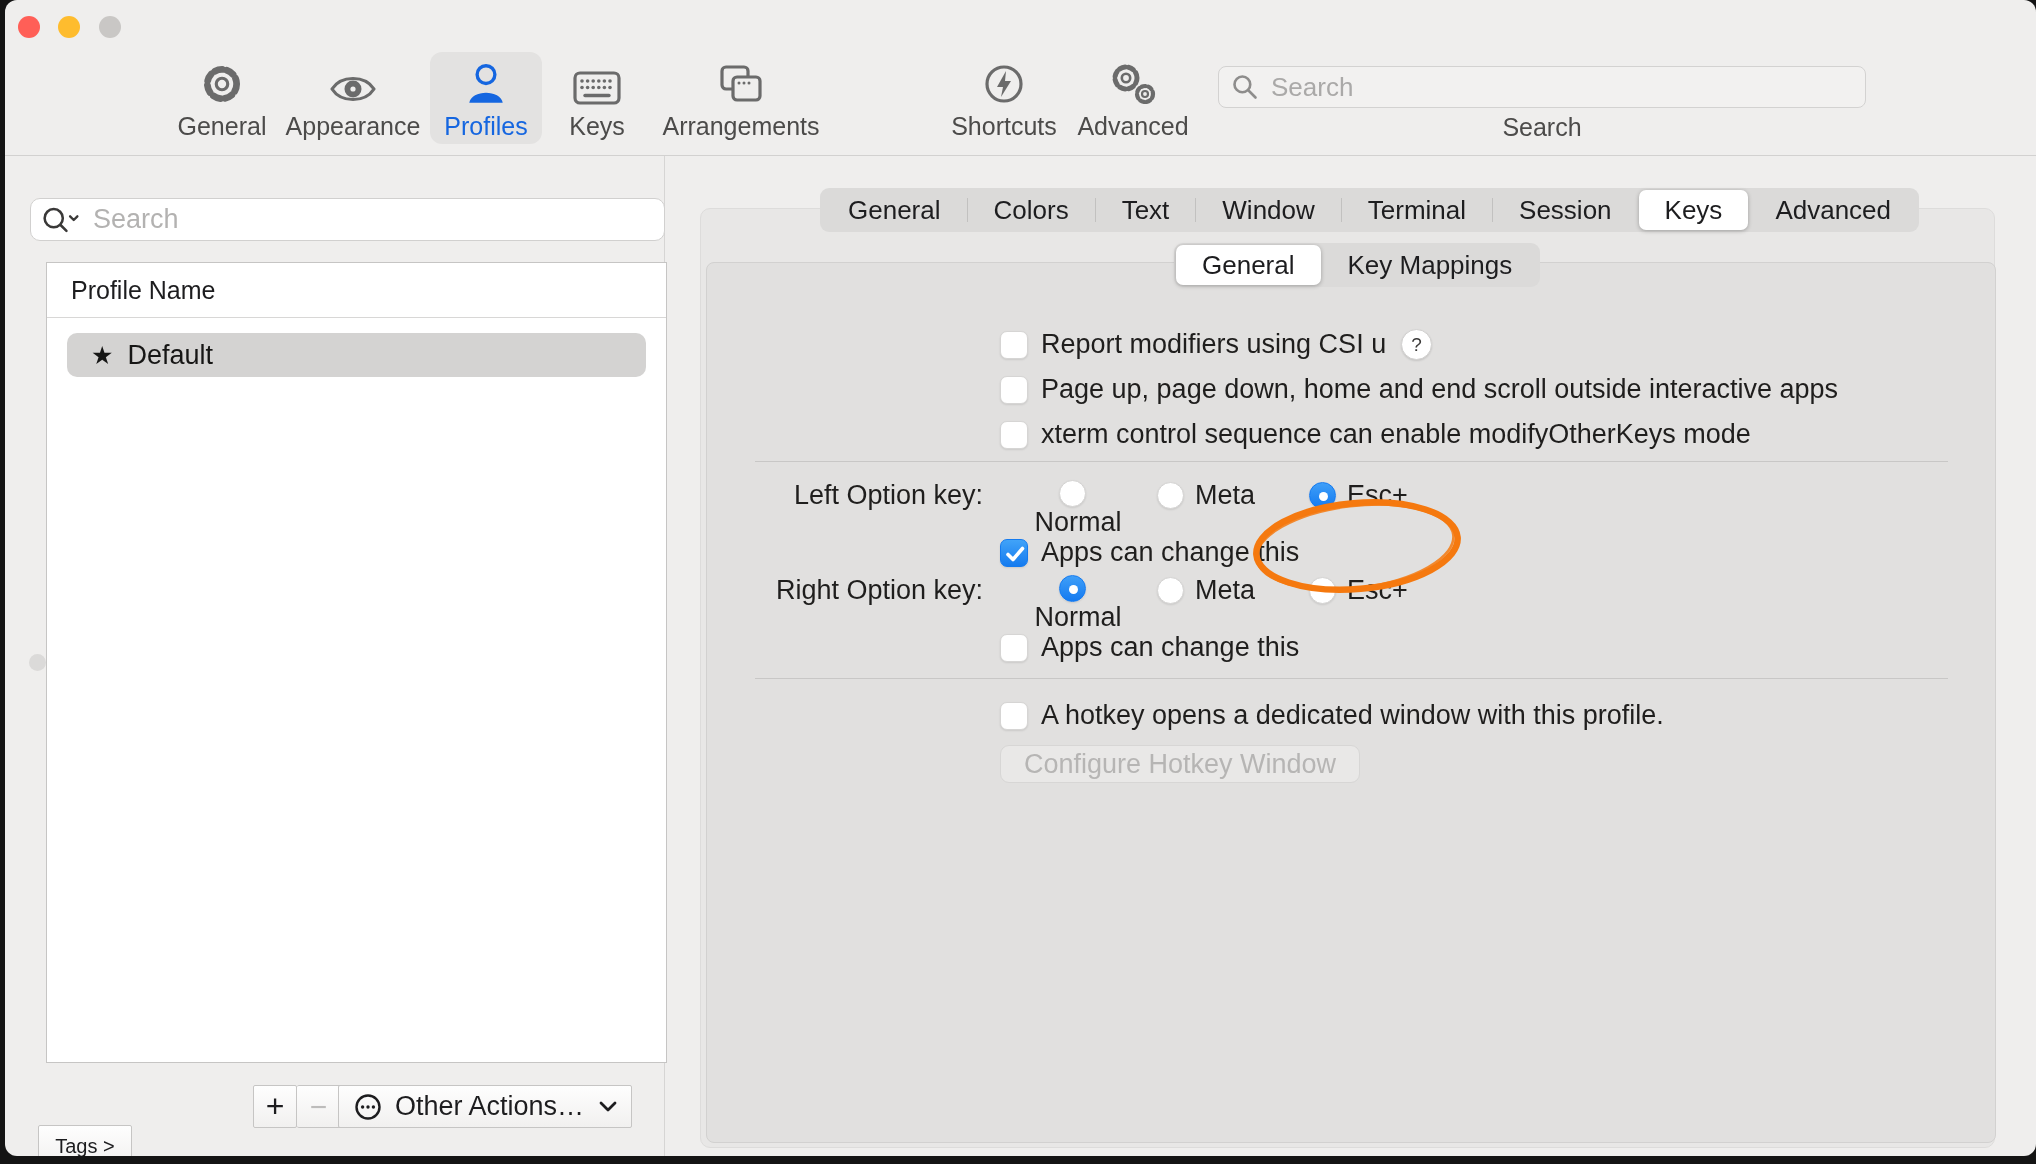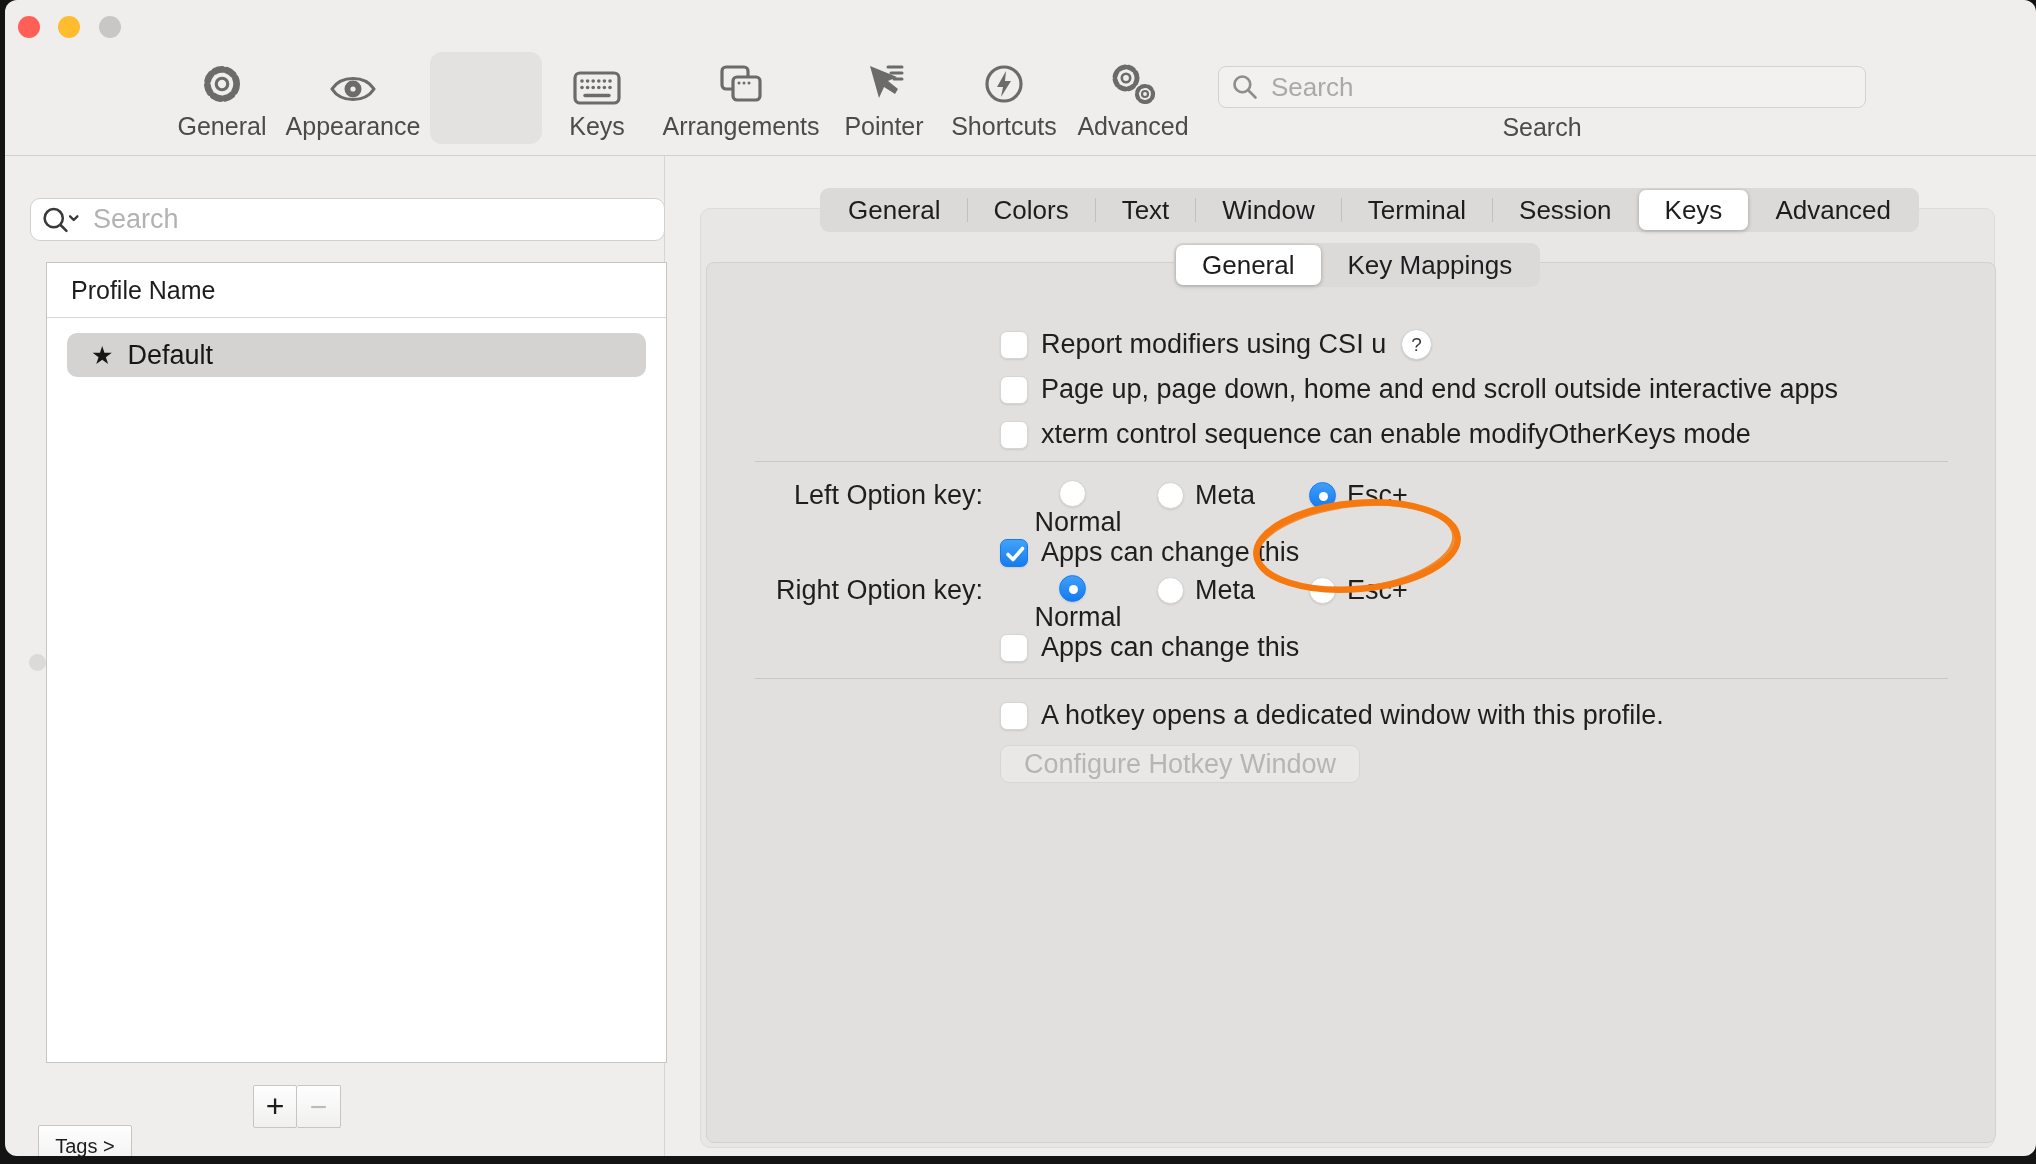--- a/index.html
+++ b/index.html
@@ -109,20 +109,29 @@
     <span class="ticon">
       <svg width="50" height="36" viewBox="0 0 50 36">
             <path class="icon-stroke" d="M4 18 C13 4 37 4 46 18 C37 32 13 32 4 18 Z" stroke-width="3.2"></path>
             <circle class="icon-fill" cx="25" cy="18" r="8.5"></circle>
             <circle cx="25" cy="18" r="2.6" fill="#efeeed"></circle>
           </svg>
     </span>
     <span class="tlabel">Appearance</span>
   </div>
 
+  <div class="tb-item sel" style="left:481px">
+    <span class="ticon">
+      <svg width="46" height="46" viewBox="0 0 44 44">
+            <circle cx="22" cy="13" r="8.5" stroke="#1566e0" stroke-width="3.2" fill="none"></circle>
+            <path d="M6 40 C8 27 36 27 38 40 Z" fill="#1566e0"></path>
+          </svg>
+    </span>
+    <span class="tlabel">Profiles</span>
+  </div>
 
   <div class="tb-item" style="left:592px">
     <span class="ticon">
       <svg width="50" height="40" viewBox="0 0 50 40">
             <rect class="icon-stroke" x="3" y="6" width="44" height="30" rx="5" stroke-width="3.2"></rect>
       <g class="icon-fill">
               <circle cx="10" cy="14" r="1.8"></circle>
               <circle cx="15.6" cy="14" r="1.8"></circle>
               <circle cx="21.2" cy="14" r="1.8"></circle>
               <circle cx="26.8" cy="14" r="1.8"></circle>
@@ -147,31 +156,20 @@
             <rect class="icon-stroke" x="4" y="4" width="26" height="22" rx="4" stroke-width="3.2"></rect>
             <rect x="15" y="14" width="27" height="23" rx="4" fill="#efeeed" stroke="#6b6b6b" stroke-width="3.2"></rect>
             <circle class="icon-fill" cx="21" cy="20" r="1.5"></circle>
             <circle class="icon-fill" cx="26" cy="20" r="1.5"></circle>
             <circle class="icon-fill" cx="31" cy="20" r="1.5"></circle>
           </svg>
     </span>
     <span class="tlabel">Arrangements</span>
   </div>
 
-  <div class="tb-item" style="left:879px">
-    <span class="ticon">
-      <svg width="46" height="46" viewBox="0 0 46 46">
-            <polygon class="icon-fill" points="9,5 18,37 23,26 34,33 37,28 27,20 36,16"></polygon>
-            <line class="icon-stroke" x1="27" y1="6" x2="41" y2="6" stroke-width="3"></line>
-            <line class="icon-stroke" x1="30" y1="12" x2="41" y2="12" stroke-width="3"></line>
-            <line class="icon-stroke" x1="33" y1="18" x2="41" y2="18" stroke-width="3"></line>
-          </svg>
-    </span>
-    <span class="tlabel">Pointer</span>
-  </div>
 
   <div class="tb-item" style="left:999px">
     <span class="ticon">
       <svg width="46" height="46" viewBox="0 0 46 46">
             <circle class="icon-stroke" cx="23" cy="23" r="17" stroke-width="3.2"></circle>
             <polygon class="icon-fill" points="25,10 16,26 22,26 20,36 30,20 24,20"></polygon>
           </svg>
     </span>
     <span class="tlabel">Shortcuts</span>
   </div>
@@ -221,20 +219,36 @@
     </div>
   </div>
 
   <div class="split-dot"></div>
 
   <div class="tags-btn mini-btn">Tags &gt;</div>
   <div class="pm-group">
     <div class="pm-cell mini-btn">+</div>
     <div class="pm-cell mini-btn minus">−</div>
   </div>
+  <div class="other-actions mini-btn">
+    <span style="display:flex">
+      <svg width="30" height="30" viewBox="0 0 30 30">
+            <circle cx="15" cy="15" r="11.5" stroke="#1d1d1f" stroke-width="2.4" fill="none"></circle>
+            <circle cx="9.6" cy="15" r="1.7" fill="#1d1d1f"></circle>
+            <circle cx="15" cy="15" r="1.7" fill="#1d1d1f"></circle>
+            <circle cx="20.4" cy="15" r="1.7" fill="#1d1d1f"></circle>
+          </svg>
+    </span>
+    <span class="oa-label">Other Actions…</span>
+    <span class="oa-chev" style="display:flex">
+      <svg width="18" height="12" viewBox="0 0 18 12">
+            <polyline points="2,2 9,9 16,2" stroke="#1d1d1f" stroke-width="2.8" fill="none" stroke-linecap="round" stroke-linejoin="round"></polyline>
+          </svg>
+    </span>
+  </div>
 
   <div class="outer-panel"></div>
   <div class="inner-panel"></div>
 
   <div class="seg-bar tabs-bar">
     <div class="seg">General</div>
     <div class="seg-sep"></div>
     <div class="seg">Colors</div>
     <div class="seg-sep"></div>
     <div class="seg">Text</div>

